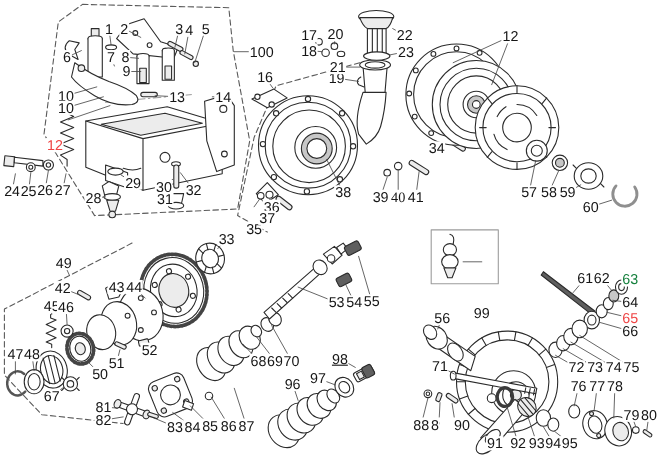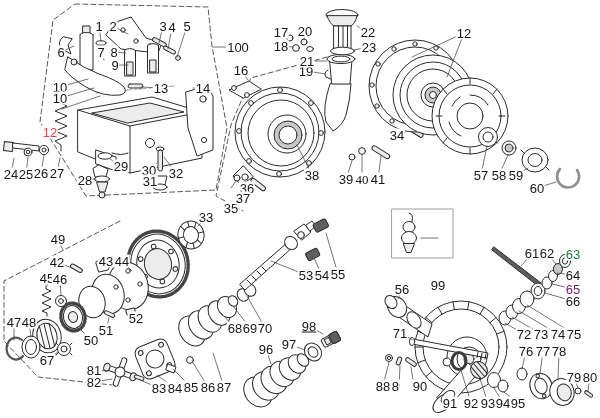--- a/index.html
+++ b/index.html
@@ -488,21 +488,21 @@
       <span class="callout" style="left: 338px; top: 274px; color: rgb(22, 22, 22);">55</span>
       <span class="callout" style="left: 402px; top: 289px; color: rgb(22, 22, 22);">56</span>
       <span class="callout" style="left: 481px; top: 175px; color: rgb(22, 22, 22);">57</span>
       <span class="callout" style="left: 499px; top: 175px; color: rgb(22, 22, 22);">58</span>
       <span class="callout" style="left: 516px; top: 175px; color: rgb(22, 22, 22);">59</span>
       <span class="callout" style="left: 537px; top: 188px; color: rgb(22, 22, 22);">60</span>
       <span class="callout" style="left: 532px; top: 253px; color: rgb(22, 22, 22);">61</span>
       <span class="callout" style="left: 547px; top: 253px; color: rgb(22, 22, 22);">62</span>
       <span class="callout" style="left: 573px; top: 254px; color: #15803d;">63</span>
       <span class="callout" style="left: 573px; top: 275px; color: rgb(22, 22, 22);">64</span>
-      <span class="callout" style="left: 573px; top: 289px; color: #701a75;">65</span>
+      <span class="callout" style="left: 573px; top: 289px; color: #ef4444;">65</span>
       <span class="callout" style="left: 573px; top: 301px; color: rgb(22, 22, 22);">66</span>
       <span class="callout" style="left: 47px; top: 360px; color: rgb(22, 22, 22);">67</span>
       <span class="callout" style="left: 235px; top: 328px; color: rgb(22, 22, 22);">68</span>
       <span class="callout" style="left: 250px; top: 328px; color: rgb(22, 22, 22);">69</span>
       <span class="callout" style="left: 265px; top: 328px; color: rgb(22, 22, 22);">70</span>
       <span class="callout" style="left: 400px; top: 333px; color: rgb(22, 22, 22);">71</span>
       <span class="callout" style="left: 524px; top: 334px; color: rgb(22, 22, 22);">72</span>
       <span class="callout" style="left: 541px; top: 334px; color: rgb(22, 22, 22);">73</span>
       <span class="callout" style="left: 558px; top: 334px; color: rgb(22, 22, 22);">74</span>
       <span class="callout" style="left: 574px; top: 334px; color: rgb(22, 22, 22);">75</span>

